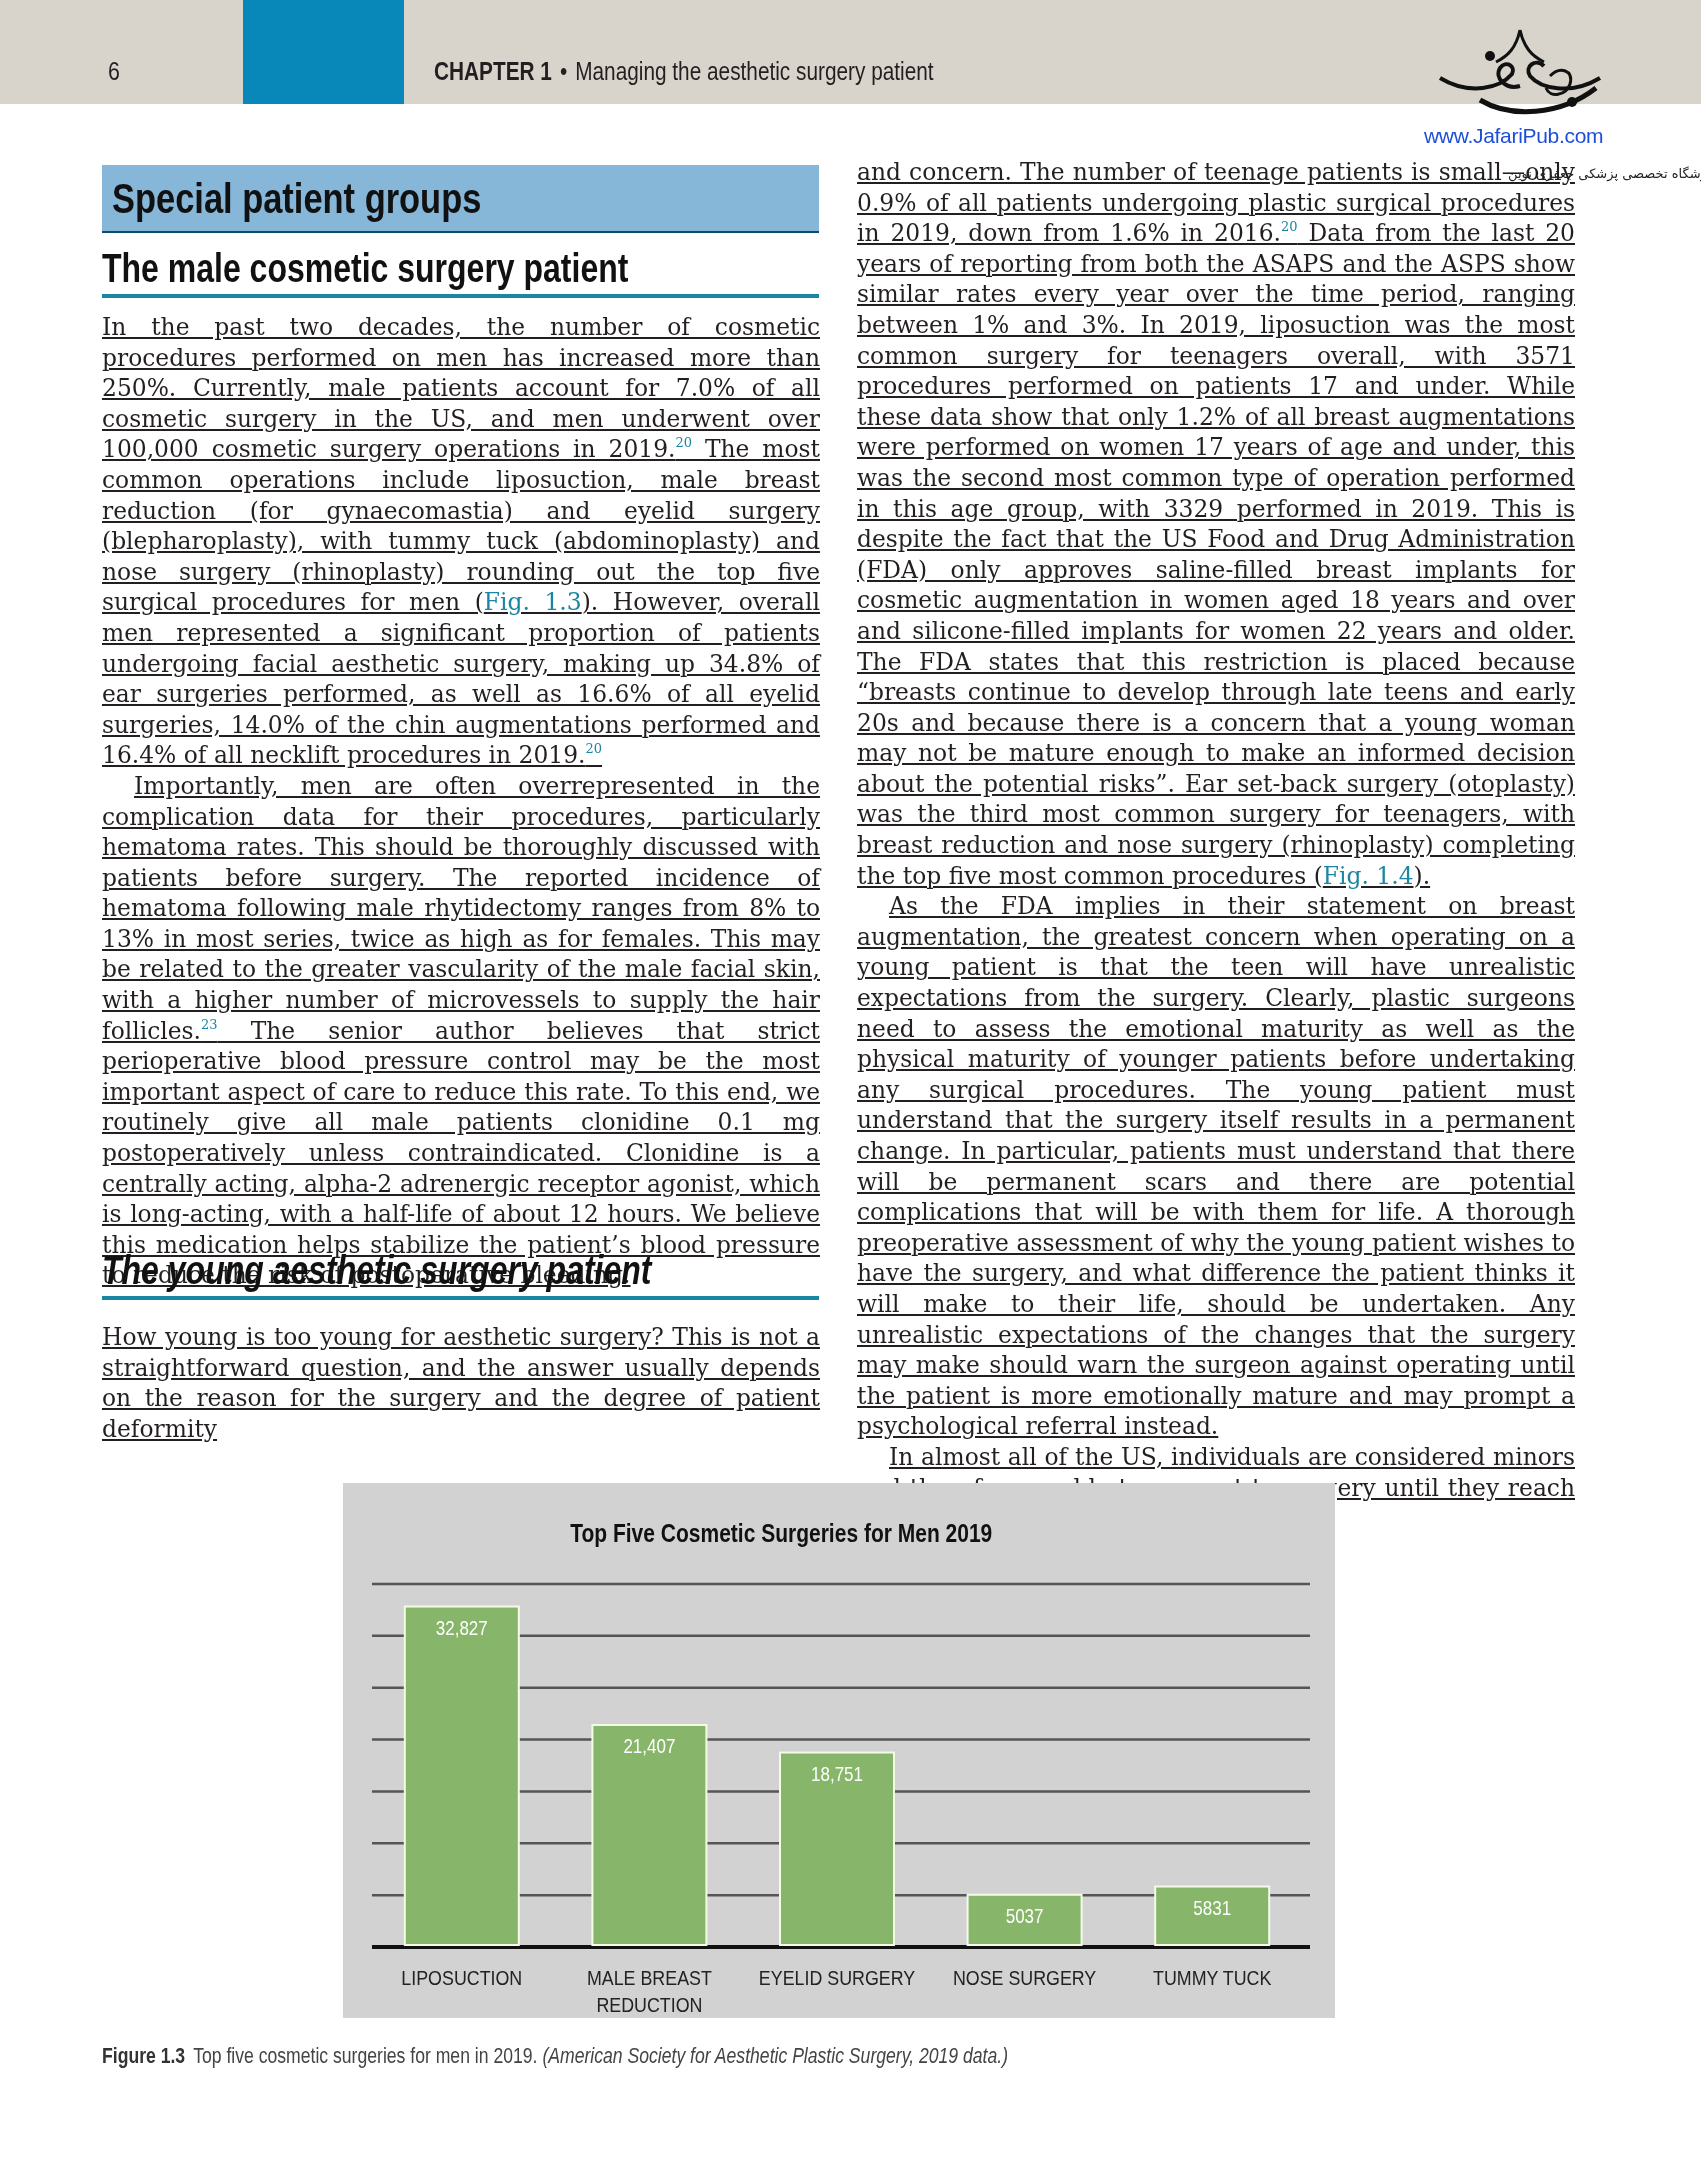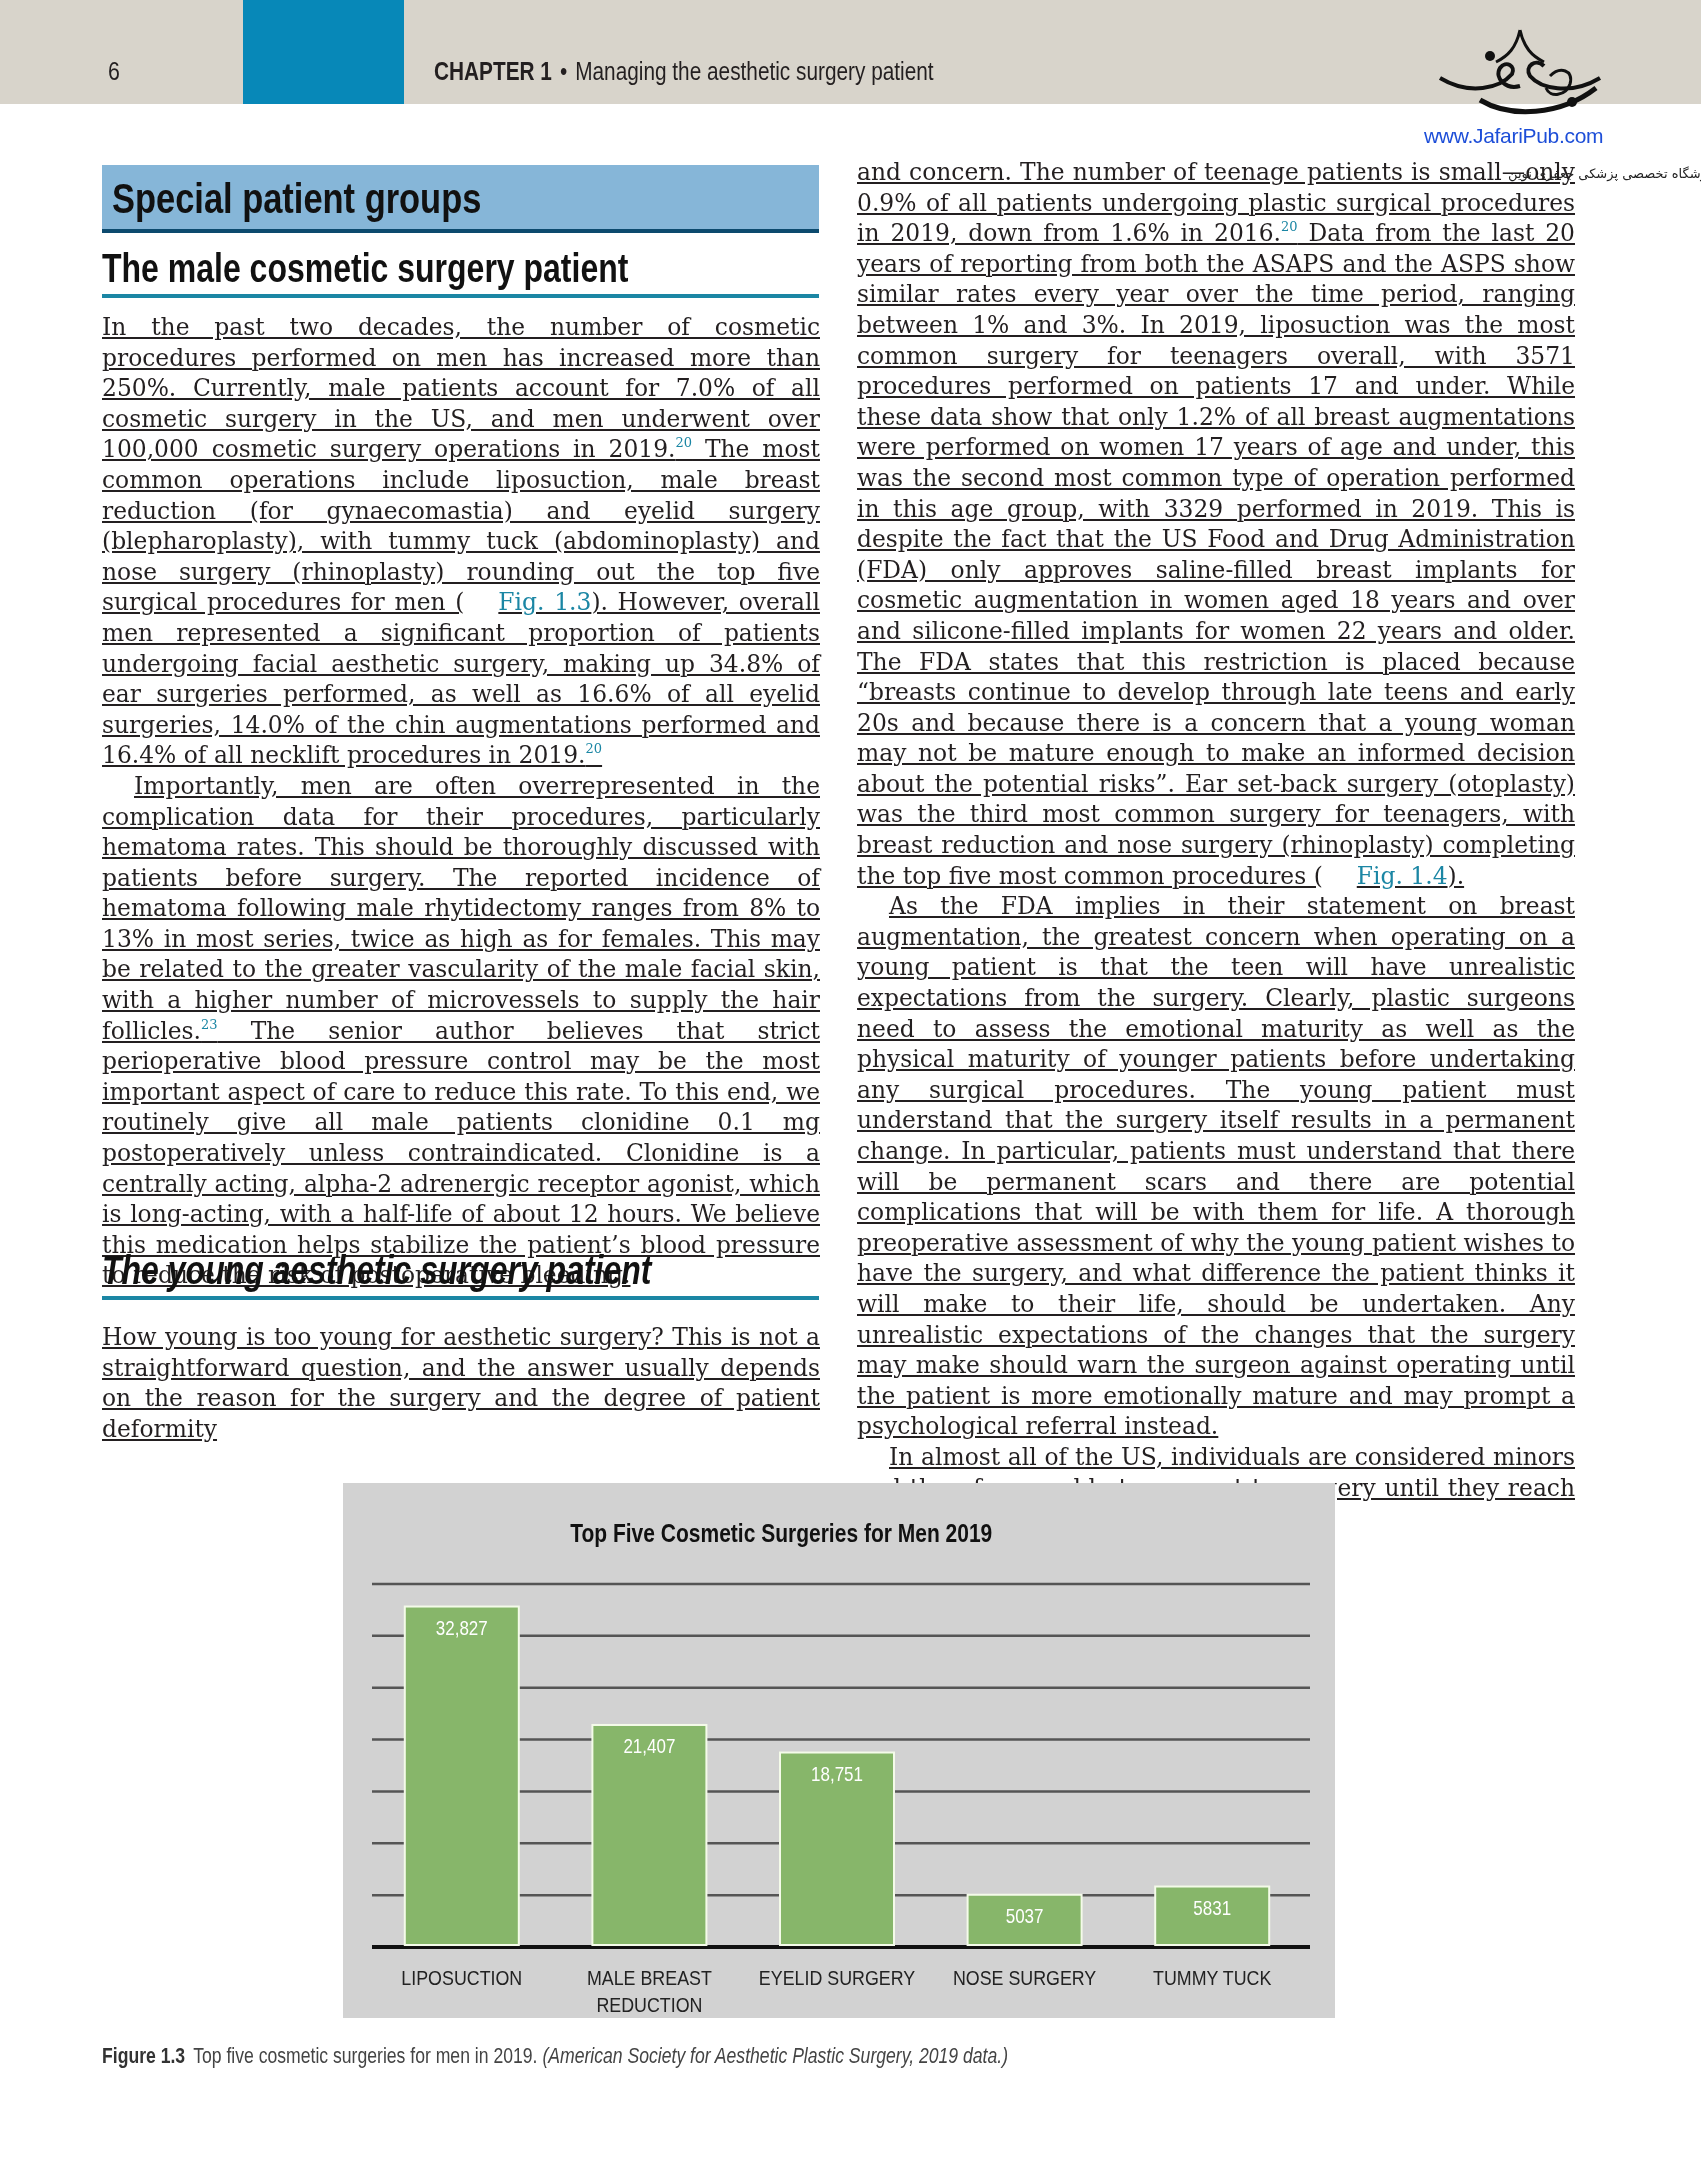--- a/index.html
+++ b/index.html
@@ -19,24 +19,24 @@
   .logo-url { position: absolute; left: 1424px; top: 124px; font-family: "Liberation Sans", sans-serif; font-size: 21px; color: #1d4ed8; letter-spacing: -0.3px; }
   .logo-persian { position: absolute; left: 1508px; top: 166px; font-family: "DejaVu Sans", sans-serif; font-size: 13px; color: #222; direction: rtl; white-space: nowrap; }
 
   
   .col { position: absolute; width: 718px; font-size: 23.4px; line-height: 30.6px; text-align: justify; color: #231f20; }
   .col-left { left: 102px; top: 312px; }
   .col-right { left: 857px; top: 157px; }
   .col p { text-indent: 0; text-decoration: underline; }
   .col p.indent { text-indent: 32px; }
   .col .ref { color: #1b86a4; font-size: 13px; vertical-align: 10px; line-height: 0; }
-  .col .fig-link { color: #1b86a4; margin-left: 34px; }
+  .col .fig-link { color: #1b86a4; }
 
   
-  .section-box { position: absolute; left: 102px; top: 165px; width: 717px; height: 68px; background: #86b6d8; border-bottom: 4px solid #0c4a6e; }
+  .section-box { position: absolute; left: 102px; top: 165px; width: 717px; height: 68px; background: #86b6d8; border-bottom: 2px solid #0c4a6e; }
   .section-title { position: absolute; left: 10px; top: 10px; font-family: "Liberation Sans", sans-serif; font-weight: bold; font-size: 42px; color: #111; white-space: nowrap; transform: scaleX(0.82); transform-origin: left top; }
 
   .subhead { position: absolute; left: 102px; width: 717px; height: 54px; border-bottom: 4px solid #1b86a4; text-align: center; }
   .subhead-text { position: absolute; left: 0; top: 2px; font-family: "Liberation Sans", sans-serif; font-weight: bold; font-size: 40px; color: #111; white-space: nowrap; transform: scaleX(0.80); transform-origin: left top; }
   .subhead-1 { top: 244px; }
   .subhead-2 { top: 1246px; font-style: italic; }
 
   
   .chart-panel { position: absolute; left: 343px; top: 1483px; width: 992px; height: 535px; background: #d2d2d2; }
   .chart-panel svg { position: absolute; left: 0; top: 0; }

